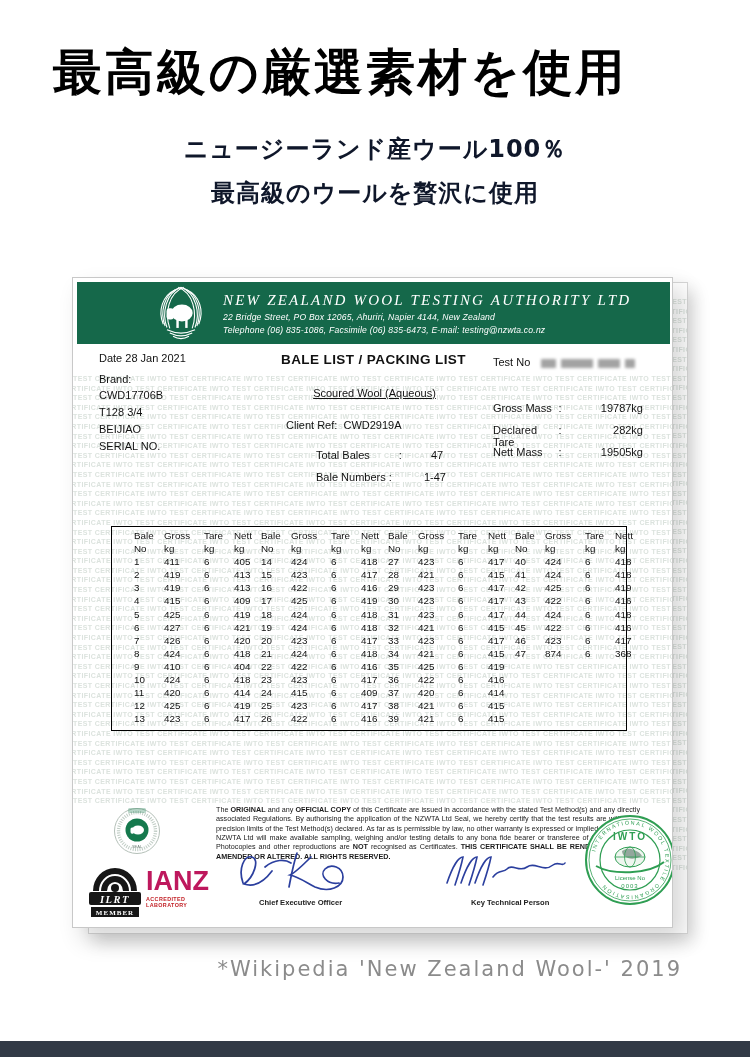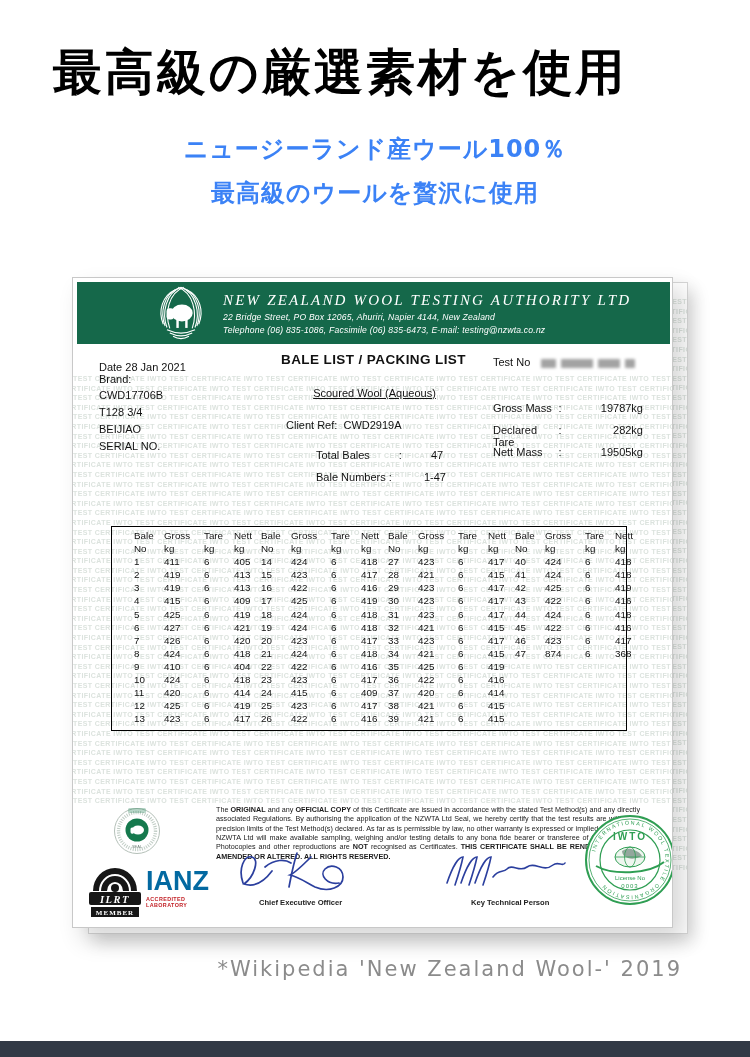--- a/index.html
+++ b/index.html
@@ -6,21 +6,21 @@
   html,body { background:#fff; }
   .canvas {
     position:relative; width:750px; height:1057px; margin:0 auto;
     background:#fff; overflow:hidden;
     font-family:"Liberation Sans","DejaVu Sans",sans-serif; color:#111;
   }
   
   .hero-title { position:absolute; top:40px; left:0; width:680px; text-align:center;
     font-family:"DejaVu Sans",sans-serif; font-size:49px; font-weight:900; letter-spacing:3px; color:#000; }
   .hero-sub { position:absolute; left:0; width:750px; text-align:center;
-    font-family:"DejaVu Sans",sans-serif; font-size:24px; font-weight:600; color:#3b82f6; letter-spacing:1px; }
+    font-family:"DejaVu Sans",sans-serif; font-size:24px; font-weight:600; color:#0f172a; letter-spacing:1px; }
   .hero-sub.s1 { top:133px; }
   .hero-sub.s2 { top:177px; }
   
   .sheet-back { position:absolute; left:88px; top:282px; width:600px; height:652px;
     background:#fff; border:1px solid #d6d6d6; box-shadow:6px 8px 16px rgba(0,0,0,.14); overflow:hidden; }
   .sheet { position:absolute; left:72px; top:277px; width:601px; height:651px;
     background:#fff; border:1px solid #c8c8c8; box-shadow:10px 12px 22px rgba(0,0,0,.16); overflow:hidden; }
   .watermark { position:absolute; left:0; right:0; overflow:hidden; z-index:0; pointer-events:none; }
   .wm-line { white-space:nowrap; font-size:7px; line-height:9.6px; letter-spacing:.4px;
     color:#dce3de; font-weight:700; }
@@ -52,21 +52,21 @@
   .verify-line { position:absolute; top:511px; left:16px; font-size:10.5px; font-weight:700; white-space:nowrap; }
   .verify-line .pre { font-weight:400; margin-right:10px; }
   .disclaimer { position:absolute; left:143px; top:527px; width:424px;
     font-size:7.2px; line-height:9.35px; text-align:justify; color:#1a1a1a; }
   .disclaimer b { font-weight:700; }
   
   .seal-nzwta { position:absolute; left:40px; top:529px; }
   .seal-iwto { position:absolute; left:511px; top:536px; }
   .ilrt { position:absolute; left:15px; top:574px; }
   .ianz { position:absolute; left:73px; top:589px; width:78px; text-align:left; }
-  .ianz-word { font-size:27px; font-weight:900; color:#0369a1; letter-spacing:0; line-height:28px;
+  .ianz-word { font-size:27px; font-weight:900; color:#be185d; letter-spacing:0; line-height:28px;
     font-family:"Liberation Sans",sans-serif; }
   .ianz-sub { font-size:5.4px; font-weight:700; color:#c22026; letter-spacing:.4px; margin-top:1px; }
   .sig { position:absolute; }
   .sig-label { position:absolute; font-size:7.6px; font-weight:700; color:#222; white-space:nowrap; }
   
   .caption { position:absolute; top:957px; right:68px; font-size:21px; letter-spacing:2px;
     color:#8b8b8b; font-family:"DejaVu Sans",sans-serif; }
   .footer-bar { position:absolute; left:0; top:1041px; width:750px; height:16px; background:#323a46; }
 </style>
 </head>
@@ -216,21 +216,21 @@
             <rect x="34.5" y="35" width="2.6" height="9"></rect>
           </g>
         </svg>
         <div class="band-text">
           <div class="band-org">NEW ZEALAND WOOL TESTING AUTHORITY LTD</div>
           <div class="band-addr">22 Bridge Street, PO Box 12065, Ahuriri, Napier 4144, New Zealand</div>
           <div class="band-addr">Telephone (06) 835-1086, Facsimile (06) 835-6473, E-mail: testing@nzwta.co.nz</div>
         </div>
       </div>
 
-      <div class="t" style="left:26px; top:83px;">Date 28 Jan 2021</div>
+      <div class="t" style="left:26px; top:74px;">Date 28 Jan 2021</div>
       <div class="doc-title">BALE LIST / PACKING LIST</div>
       <div class="t" style="left:420px; top:78px;">
         <span>Test No</span>
         <span class="redact" style="width:15px; margin-left:8px;"></span><span class="redact" style="width:32px;"></span><span class="redact" style="width:22px;"></span><span class="redact" style="width:10px;"></span>
       </div>
       <div class="t" style="left:26px; top:95px;">Brand:</div>
 
       <div class="t" style="left:26px; top:111px;">CWD17706B</div>
       <div class="t" style="left:26px; top:128px;">T128 3/4</div>
       <div class="t" style="left:26px; top:145px;">BEIJIAO</div>

